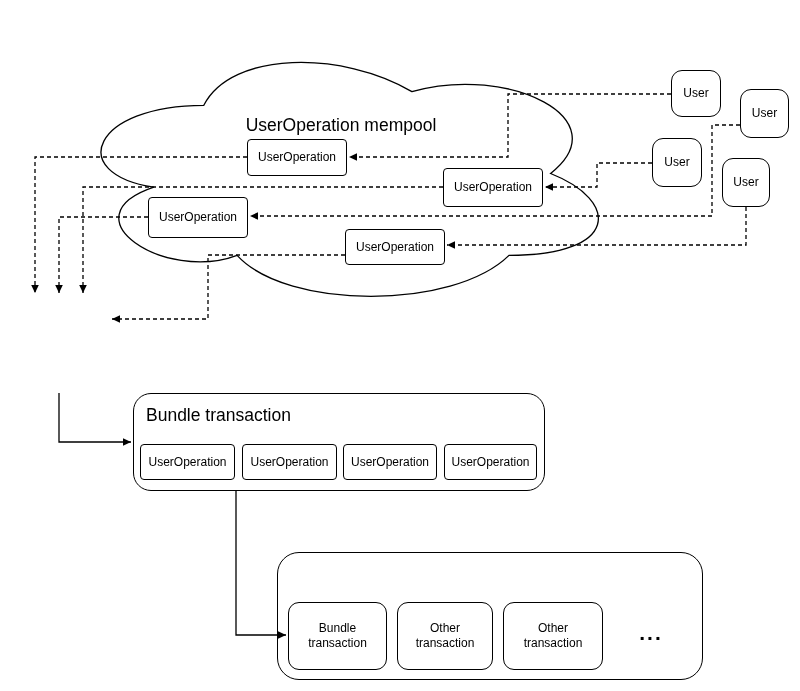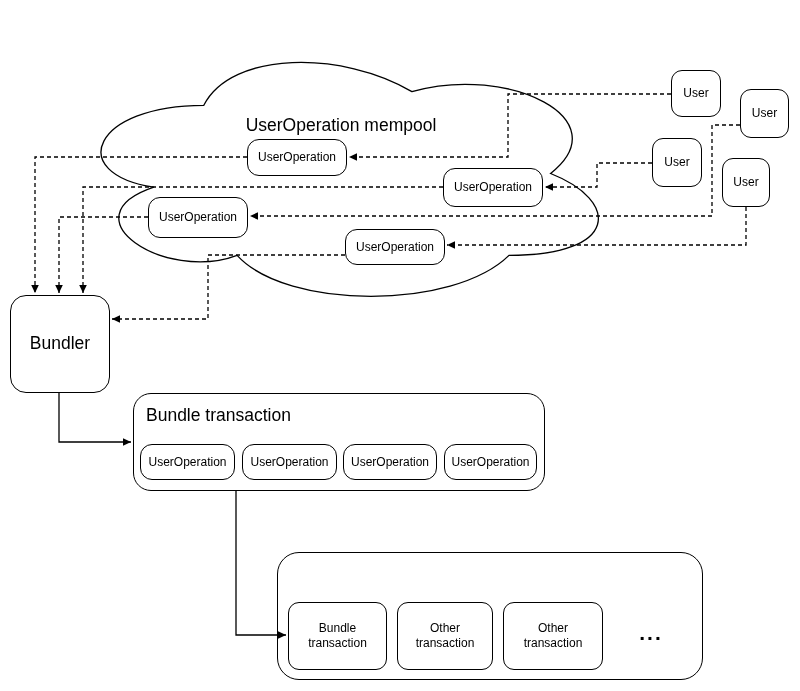--- a/index.html
+++ b/index.html
@@ -19,21 +19,21 @@
     border: 1.4px solid #000000;
   }
   .node {
     position: absolute; z-index: 3;
     background: #ffffff;
     border: 1.4px solid #000000;
     display: flex; align-items: center; justify-content: center;
     text-align: center;
     font-size: 12px; line-height: 1.25;
   }
-  .rounded-sm { border-radius: 12px; }
+  .rounded-sm { border-radius: 4px; }
   .rounded-md { border-radius: 11px; }
   .rounded-lg { border-radius: 16px; }
   .label { position: absolute; z-index: 4; white-space: nowrap; }
   .title-lg { font-size: 17.5px; }
   .center { text-align: center; }
   
   .cloud-title   { left: 231px; top: 87px;  width: 220px; margin-top: 28px; }
   .uo1           { left: 247px; top: 139px; width: 100px; height: 37px; }
   .uo2           { left: 443px; top: 168px; width: 100px; height: 39px; }
   .uo3           { left: 148px; top: 197px; width: 100px; height: 41px; }
@@ -116,23 +116,20 @@
   <div class="node rounded-md user2">
     <span>User</span>
   </div>
   <div class="node rounded-md user3">
     <span>User</span>
   </div>
   <div class="node rounded-md user4">
     <span>User</span>
   </div>
 
-  <div class="node rounded-lg bundler">
-    <span>Bundler</span>
-  </div>
 
   <div class="label title-lg btx-title">Bundle transaction</div>
   <div class="node rounded-sm btx-uo1">
     <span>UserOperation</span>
   </div>
   <div class="node rounded-sm btx-uo2">
     <span>UserOperation</span>
   </div>
   <div class="node rounded-sm btx-uo3">
     <span>UserOperation</span>

